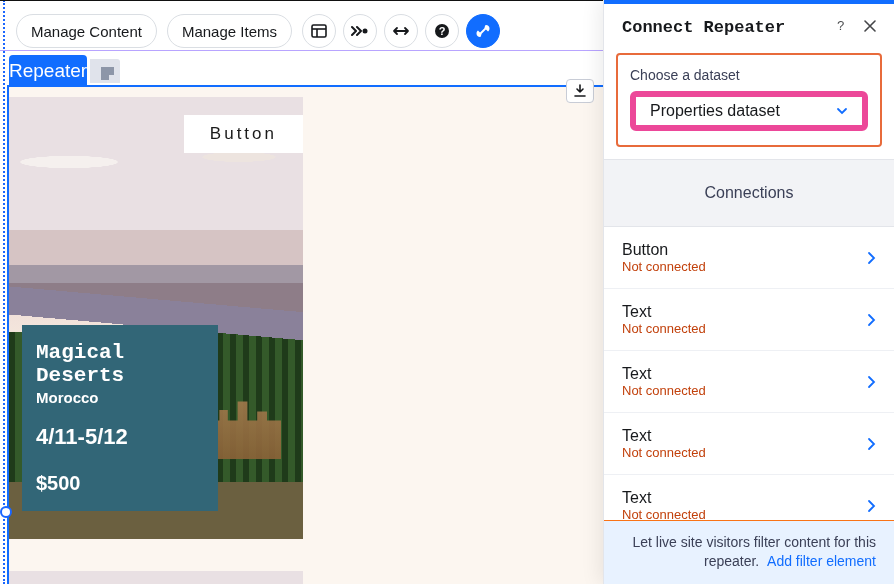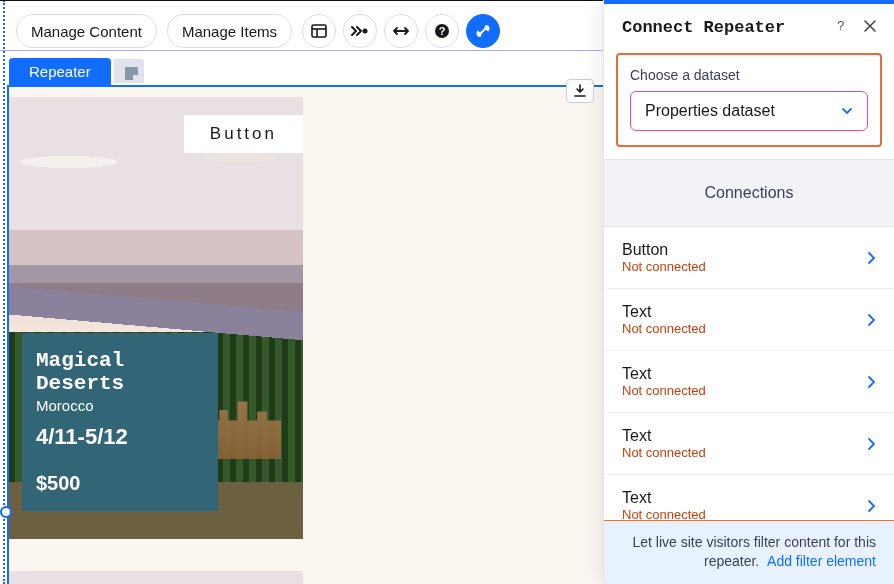--- a/index.html
+++ b/index.html
@@ -61,22 +61,22 @@
   .divider-under{
     position:absolute;left:0;right:0;top:50px;height:0;
     border-top:1px solid #B8A4FF;
     z-index:1;
   }
   
   .tag-row{
     position:absolute;left:9px;top:57px;height:28px;display:flex;align-items:center;z-index:5;
   }
   .repeater-tag{
-    background:var(--blue);color:#fff;font-size:15px;
-    padding:5px 20px;border-radius:4px 4px 0 0;font-weight:400;
+    background:var(--blue);color:#fff;font-size:19px;
+    padding:5px 0;border-radius:4px 4px 0 0;font-weight:400;
     cursor:default;
     text-align:center;
   }
   .aux-tag{
     width:30px;height:24px;margin-left:3px;
     background:#E0E3EB;border-radius:0 3px 0 0;
     display:flex;align-items:center;justify-content:center;
   }
   .aux-tag span{background:#8D96A8;width:8px;height:8px;display:block;box-shadow:5px 0 0 #8D96A8,0 5px 0 #8D96A8;}
   .download-chip{
@@ -129,21 +129,21 @@
   .card-btn{
     position:absolute;top:18px;right:0;
     background:#fff;padding:9px 26px;font-size:17px;letter-spacing:3px;color:#1B1B1B;
     cursor:pointer; text-align:center;
   }
   .info-panel{
     position:absolute;left:13px;bottom:28px;width:196px;
     background:var(--teal);color:#fff;padding:16px 14px 16px 14px;
   }
   .info-panel .title{font-weight:800;font-size:21px;margin:0 0 2px;font-family:Liberation Mono, monospace;}
-  .info-panel .sub{font-size:15px;font-weight:400;margin:0 0 10px;}
+  .info-panel .sub{font-size:15px;font-weight:700;margin:0 0 18px;}
   .info-panel .dates{font-weight:800;font-size:22px;margin:0 0 22px;}
   .info-panel .price{font-weight:800;font-size:20px;margin:0;}
   
   .panel{
     position:absolute;right:0;top:0;width:291px;bottom:0;
     background:#fff;border-left:1px solid var(--panel-border);
     display:flex;flex-direction:column;
     box-shadow:-4px 0 18px rgba(0,0,0,.08);
     z-index:10;
   }
@@ -156,21 +156,21 @@
   .panel-head h2{margin:0;font-size:17px;font-weight:700;color:#17191C;}
   .panel-head .right{display:flex;gap:16px;align-items:center;}
   .panel-head .icn{cursor:pointer;color:#17191C;font-size:16px;opacity:.8;}
   .dataset-block{
     margin:2px 12px 12px;
     border:2px solid var(--orange);border-radius:4px;
     padding:12px 12px 14px;
   }
   .dataset-block .lbl{font-size:14px;color:#3B4057;margin-bottom:8px;}
   .dataset-select{
-    width:100%;height:40px;border:1px solid #ec4899;border-radius:6px;
+    width:100%;height:40px;border:6px solid #ec4899;border-radius:6px;
     background:#fff;display:flex;align-items:center;justify-content:space-between;
     padding:0 14px;font-size:16px;color:#17191C;cursor:pointer;
   }
   .connections-hdr{
     background:#F2F3F6;color:#3B4057;text-align:center;
     font-size:16px;padding:24px 0;border-top:1px solid var(--panel-border);border-bottom:1px solid var(--panel-border);
   }
   .conn-list{flex:1;overflow:auto;}
   .conn-row{
     display:flex;align-items:center;justify-content:space-between;

